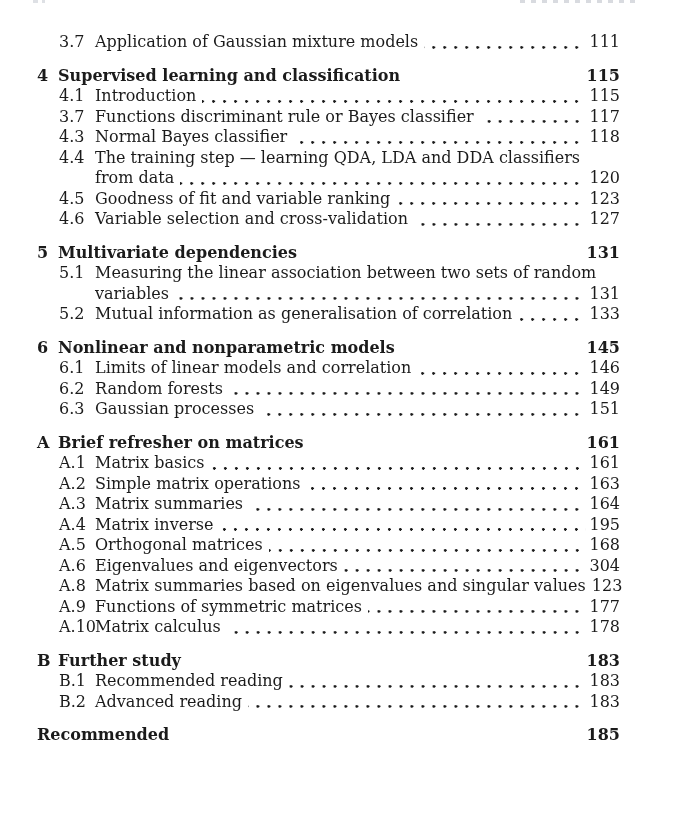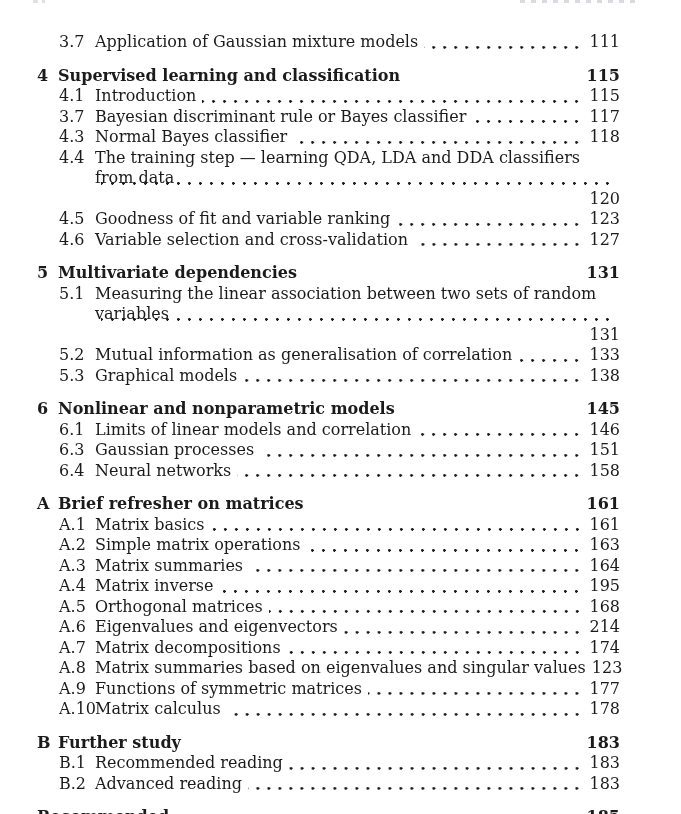--- a/index.html
+++ b/index.html
@@ -61,21 +61,20 @@
     width: 21px;
   }
   .row.section {
     padding-left: 22px;
   }
   .row.section .num {
     width: 36px;
   }
   .row.cont {
     padding-left: 58px;
-    flex-direction: column;
   }
   .leader {
     flex: 1 1 auto;
     position: relative;
     min-width: 6px;
   }
   .leader.dots::after {
     content: "";
     position: absolute;
     left: 6px;
@@ -114,21 +113,21 @@
         <span class="pagenum">115</span>
       </div>
       <div class="row section">
         <span class="num">4.1</span>
         <span class="title">Introduction</span>
         <span class="leader dots"></span>
         <span class="pagenum">115</span>
       </div>
       <div class="row section">
         <span class="num">3.7</span>
-        <span class="title">Bayesian discriminant rule or Bayes classifier</span>
+        <span class="title">Functions discriminant rule or Bayes classifier</span>
         <span class="leader dots"></span>
         <span class="pagenum">117</span>
       </div>
       <div class="row section">
         <span class="num">4.3</span>
         <span class="title">Normal Bayes classifier</span>
         <span class="leader dots"></span>
         <span class="pagenum">118</span>
       </div>
       <div class="row section">
@@ -166,50 +165,44 @@
         <span class="title">variables</span>
         <span class="leader dots"></span>
         <span class="pagenum">131</span>
       </div>
       <div class="row section">
         <span class="num">5.2</span>
         <span class="title">Mutual information as generalisation of correlation</span>
         <span class="leader dots"></span>
         <span class="pagenum">133</span>
       </div>
-      <div class="row section">
-        <span class="num">5.3</span>
-        <span class="title">Graphical models</span>
-        <span class="leader dots"></span>
-        <span class="pagenum">138</span>
-      </div>
       <div class="row chapter">
         <span class="num">6</span>
         <span class="title">Nonlinear and nonparametric models</span>
         <span class="leader"></span>
         <span class="pagenum">145</span>
       </div>
       <div class="row section">
         <span class="num">6.1</span>
         <span class="title">Limits of linear models and correlation</span>
         <span class="leader dots"></span>
         <span class="pagenum">146</span>
       </div>
       <div class="row section">
+        <span class="num">6.2</span>
+        <span class="title">Random forests</span>
+        <span class="leader dots"></span>
+        <span class="pagenum">149</span>
+      </div>
+      <div class="row section">
         <span class="num">6.3</span>
         <span class="title">Gaussian processes</span>
         <span class="leader dots"></span>
         <span class="pagenum">151</span>
       </div>
-      <div class="row section">
-        <span class="num">6.4</span>
-        <span class="title">Neural networks</span>
-        <span class="leader dots"></span>
-        <span class="pagenum">158</span>
-      </div>
       <div class="row chapter">
         <span class="num">A</span>
         <span class="title">Brief refresher on matrices</span>
         <span class="leader"></span>
         <span class="pagenum">161</span>
       </div>
       <div class="row section">
         <span class="num">A.1</span>
         <span class="title">Matrix basics</span>
         <span class="leader dots"></span>
@@ -236,27 +229,21 @@
       <div class="row section">
         <span class="num">A.5</span>
         <span class="title">Orthogonal matrices</span>
         <span class="leader dots"></span>
         <span class="pagenum">168</span>
       </div>
       <div class="row section">
         <span class="num">A.6</span>
         <span class="title">Eigenvalues and eigenvectors</span>
         <span class="leader dots"></span>
-        <span class="pagenum">214</span>
-      </div>
-      <div class="row section">
-        <span class="num">A.7</span>
-        <span class="title">Matrix decompositions</span>
-        <span class="leader dots"></span>
-        <span class="pagenum">174</span>
+        <span class="pagenum">304</span>
       </div>
       <div class="row section">
         <span class="num">A.8</span>
         <span class="title">Matrix summaries based on eigenvalues and singular values</span>
         <span class="leader dots"></span>
         <span class="pagenum">123</span>
       </div>
       <div class="row section">
         <span class="num">A.9</span>
         <span class="title">Functions of symmetric matrices</span>

